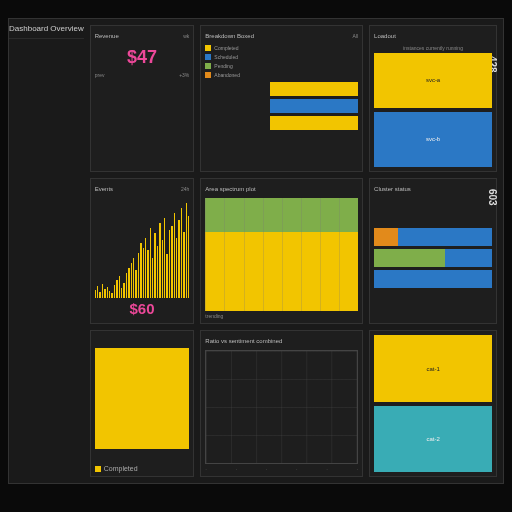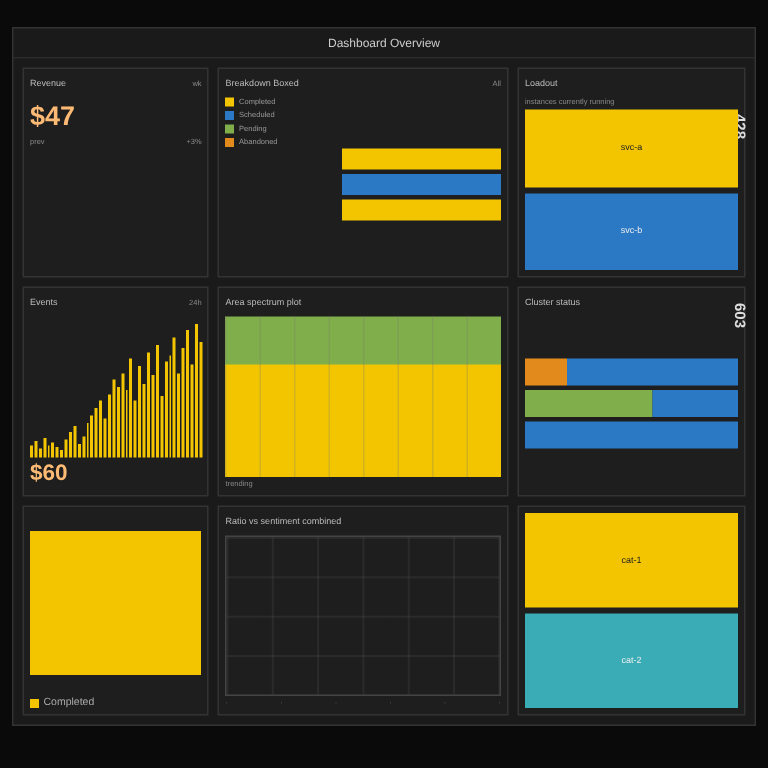--- a/index.html
+++ b/index.html
@@ -11,21 +11,22 @@
     color: #aaa;
     overflow: hidden;
     position: relative;
   }
   .frame {
     position: absolute;
     top: 18px; left: 8px; right: 8px; bottom: 28px;
     background: #1a1a1a;
     border: 1px solid #333;
     display: flex;
-    flex-direction: column;
+    flex-direction: row;
+    text-align: center;
   }
   .titlebar {
     height: 20px;
     display: flex;
     align-items: center;
     justify-content: center;
     color: #ccc;
     font-size: 8px;
     border-bottom: 1px solid #2a2a2a;
   }
@@ -53,21 +54,21 @@
     height: 12px;
     font-size: 6px;
     color: #999;
     margin-bottom: 3px;
   }
   .panel-title { color: #bbb; }
   .panel-meta { color: #888; font-size: 5px; }
   .bignum {
     font-size: 18px;
     font-weight: bold;
-    color: #fdba74;
+    color: #ec4899;
     margin: 2px 0;
   }
   .subrow {
     display: flex;
     justify-content: space-between;
     font-size: 5px;
     color: #888;
     margin-top: 2px;
   }
   

